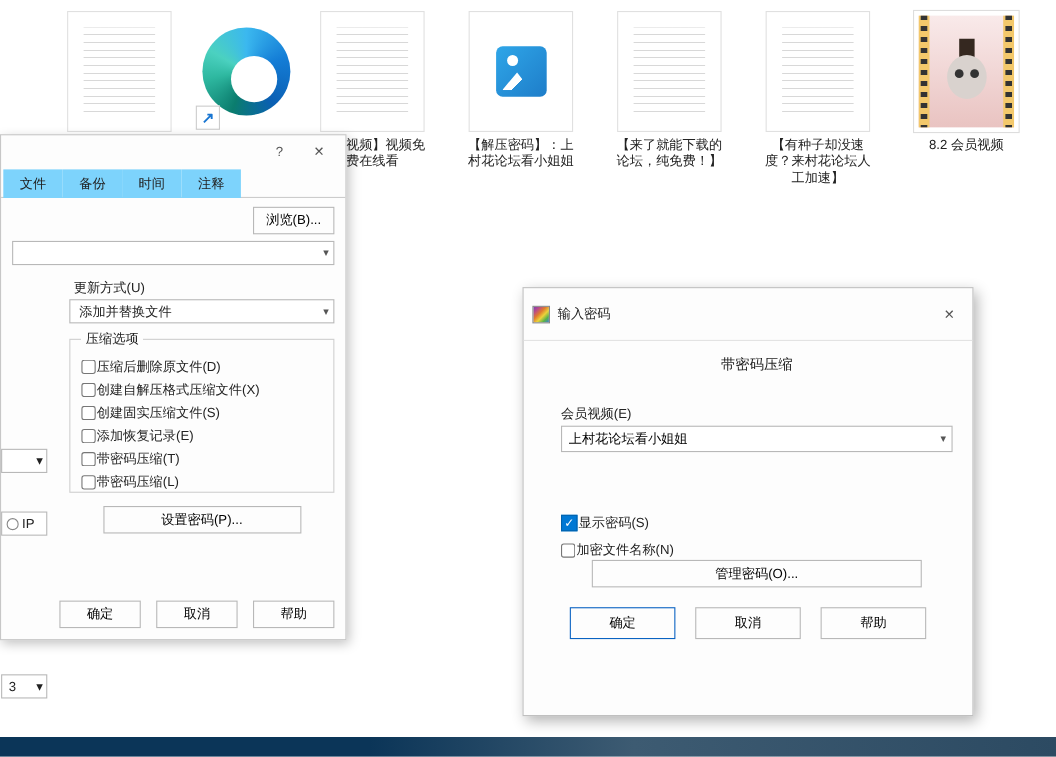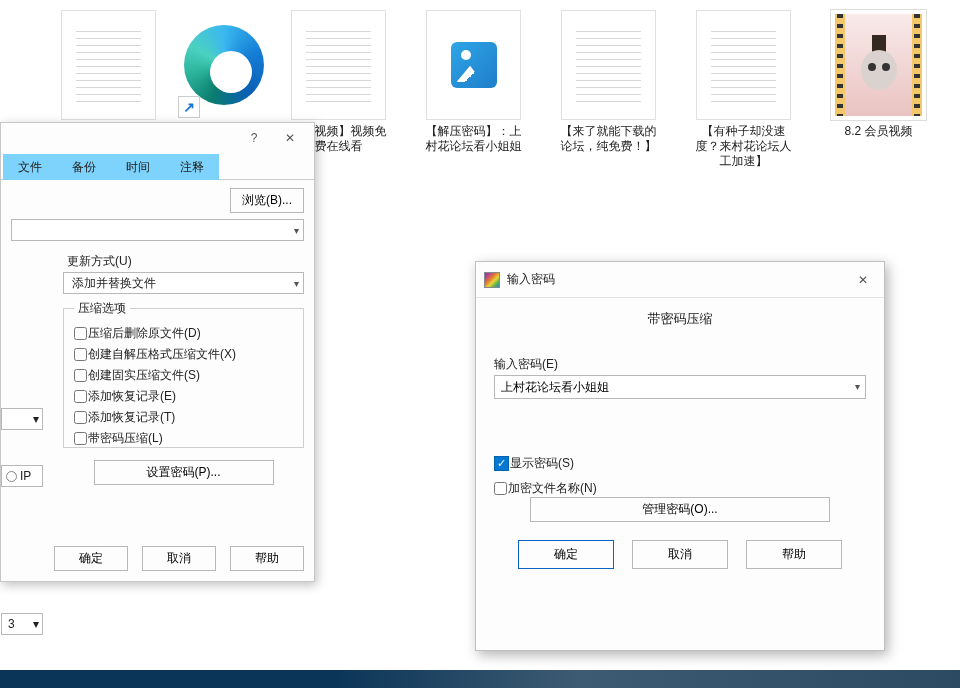--- a/index.html
+++ b/index.html
@@ -133,30 +133,30 @@
     }
     
     .dialog2{
       position:absolute; left:475px; top:261px;
       width:410px; height:390px;
       background:#fdfdfd;
       border:1px solid #c0c0c0;
       box-shadow: 3px 4px 12px rgba(0,0,0,.3);
     }
     .dlg2-titlebar{
-      height:36px; display:flex; align-items:center; justify-content:space-between;
+      height:48px; display:flex; align-items:center; justify-content:space-between;
       padding:0 8px; border-bottom:1px solid #e3e3e3;
     }
     .dlg2-title-left{display:flex; align-items:center; gap:7px;}
     .winrar-icon{
       width:16px; height:16px;
       background: linear-gradient(135deg,#7a3cb8,#b94a8a,#e07a2e,#ecd23a,#59b349,#3a7dd8);
       border:1px solid #888;
     }
-    .dlg2-body{padding:12px 18px 10px 18px;}
+    .dlg2-body{padding:12px 18px 10px 34px;}
     .dlg2-heading{text-align:center; font-size:13px; margin-bottom:28px;}
     .textinput{
       border:1px solid #b8b8b8; height:24px; width:100%;
       font-size:12px; font-family:inherit; padding:0 6px;
       background:#fff;
     }
     .input-wrap{position:relative;}
     .input-wrap .chev{position:absolute; right:6px; top:6px; font-size:10px; color:#555;}
     .chk-blue{
       width:15px; height:15px; background:#0078d4; border:1px solid #0062ad;
@@ -266,21 +266,21 @@
             <label class="chk">
                 <input type="checkbox" style="">
                 <span>创建固实压缩文件(S)</span>
               </label>
             <label class="chk">
                 <input type="checkbox" style="">
                 <span>添加恢复记录(E)</span>
               </label>
             <label class="chk">
                 <input type="checkbox" style="">
-                <span>添加恢复记录(T)</span>
+                <span>带密码压缩(T)</span>
               </label>
             <label class="chk">
                 <input type="checkbox" style="">
                 <span>带密码压缩(L)</span>
               </label>
           </div>
         </fieldset>
 
         <div class="pwdbtn-row">
           <button class="winbtn" style="min-width:180px;">设置密码(P)...</button>
@@ -314,21 +314,21 @@
   <div class="dlg2-titlebar">
     <div class="dlg2-title-left">
       <div class="winrar-icon"></div>
       <span>输入密码</span>
     </div>
     <div class="titlebtn" style="width:26px;">✕</div>
   </div>
   <div class="dlg2-body">
     <div class="dlg2-heading">带密码压缩</div>
 
-    <div class="section-label" style="margin-left:0;">输入密码(E)</div>
+    <div class="section-label" style="margin-left:0;">会员视频(E)</div>
     <div class="input-wrap">
       <input class="textinput" type="text" value="上村花论坛看小姐姐" style="">
       <span class="chev">▾</span>
     </div>
 
     <div style="margin-top:56px; display:flex; flex-direction:column; gap:8px;">
       <label class="chk">
         <span class="chk-blue">✓</span>
         <span>显示密码(S)</span>
       </label>

